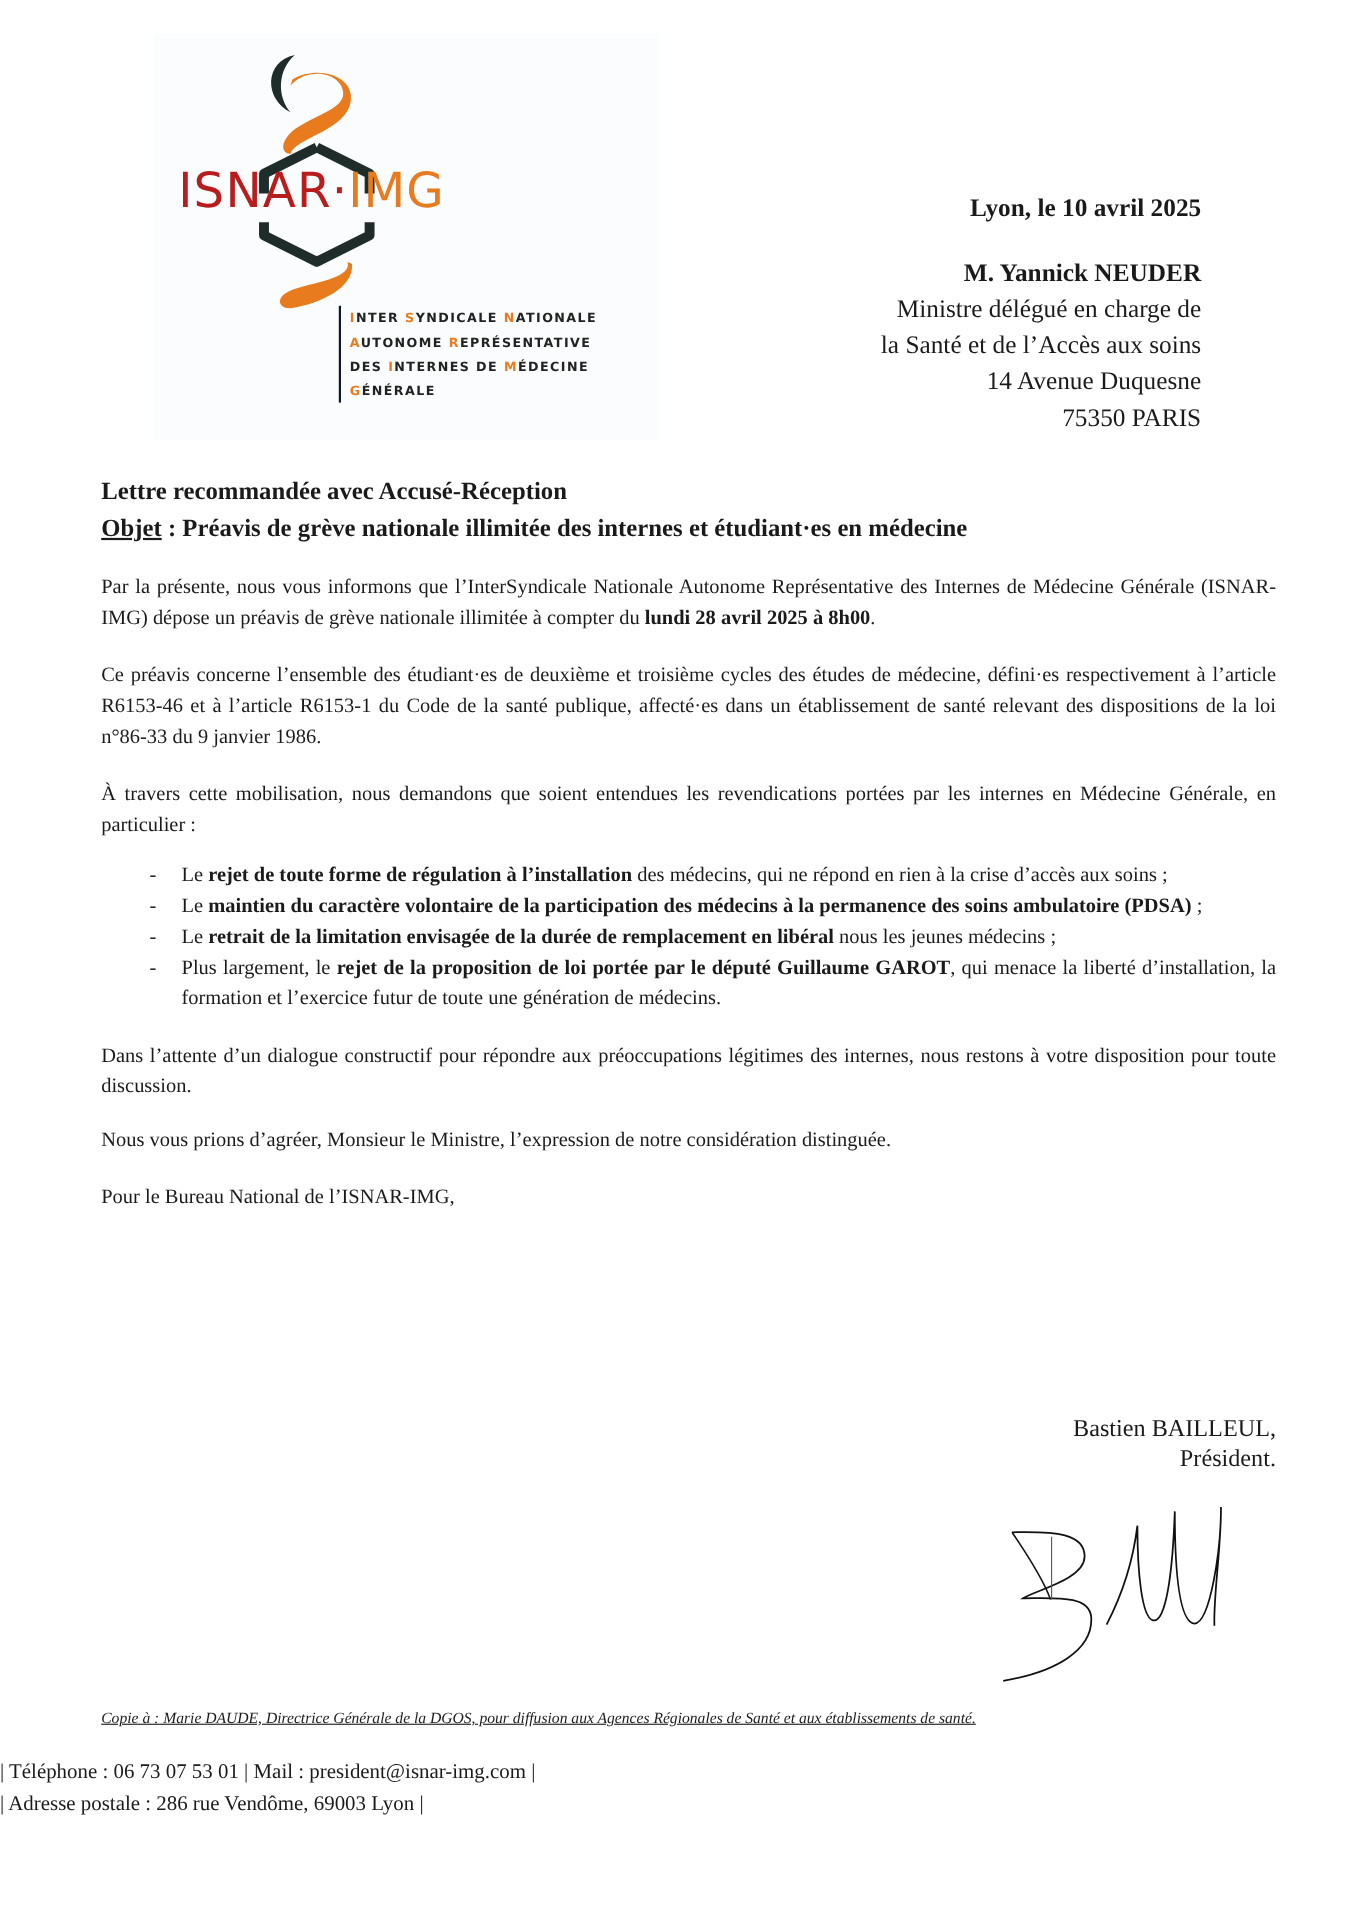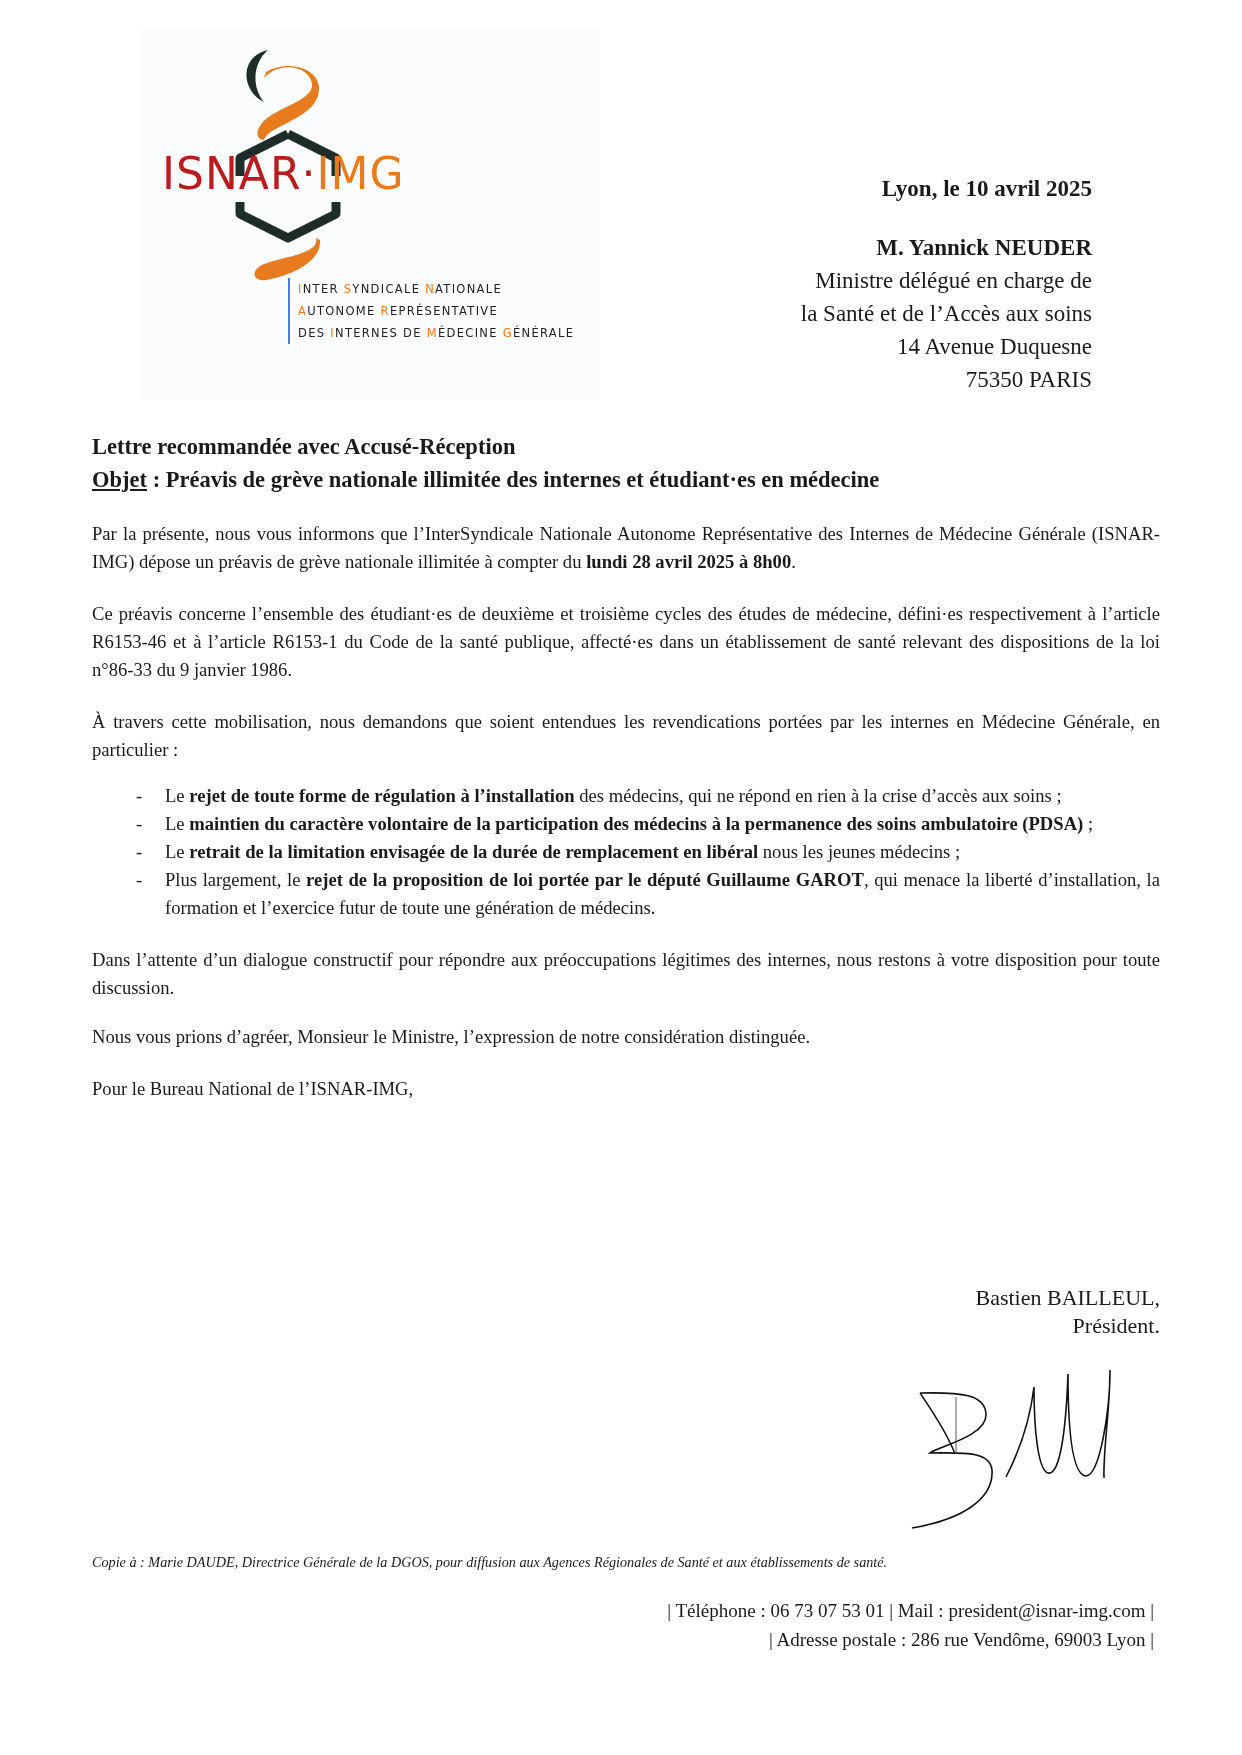--- a/index.html
+++ b/index.html
@@ -7,22 +7,22 @@
          font-family: "Liberation Serif", "DejaVu Serif", serif; color: #1a1a1a; }
   .page { position: absolute; left: 0; top: 0; width: 1242px; height: 1755px; }
 
   
   .logo { position: absolute; left: 140px; top: 30px; width: 460px; height: 370px; background: #fbfcfd; }
   .logo svg { position: absolute; left: 0; top: 0; }
   .logo-word { position: absolute; left: 22px; top: 118px; font-family: "DejaVu Sans", sans-serif;
                font-size: 44px; letter-spacing: 1px; font-weight: normal; }
   .logo-word .dark { color: #b91c1c; }
   .logo-word .orange { color: #e87b1e; }
-  .logo-sub { position: absolute; left: 148px; top: 248px; border-left: 2px solid #3b82f6; padding-left: 8px;
-              font-family: "DejaVu Sans", sans-serif; font-size: 11.5px; letter-spacing: 1.3px; color: #222; line-height: 22px; }
+  .logo-sub { position: absolute; left: 168px; top: 248px; border-left: 2px solid #0f172a; padding-left: 8px;
+              font-family: "DejaVu Sans", sans-serif; font-size: 11.5px; letter-spacing: 1.3px; color: #222; line-height: 22px; font-weight: bold; }
   .logo-sub .o { color: #e87b1e; }
 
   
   .hdr { position: absolute; right: 150px; top: 172px; text-align: right; font-size: 23px; line-height: 33px; }
   .hdr .date { font-weight: bold; margin-bottom: 26px; }
   .hdr .name { font-weight: bold; }
 
   
   .subject { position: absolute; left: 92px; top: 430px; font-size: 22.5px; font-weight: bold; line-height: 33px; }
   .subject .u { text-decoration: underline; }
@@ -32,22 +32,22 @@
   .body p { margin: 0 0 24px 0; text-align: justify; }
   .body p.tight { margin-bottom: 21px; margin-top: 16px; }
   .body b { font-weight: bold; }
   .body ul { list-style: none; margin: -3px 0 24px 0; padding: 0; }
   .body li { position: relative; padding-left: 73px; text-align: justify; }
   .body li::before { content: "-"; position: absolute; left: 44px; }
 
   .sign { position: absolute; right: 82px; top: 1284px; text-align: right; font-size: 22px; line-height: 28px; }
   .signature { position: absolute; left: 900px; top: 1370px; }
 
-  .copy { position: absolute; left: 92px; top: 1554px; font-size: 14.2px; font-style: italic; }
-  .footer { position: absolute; left: 0; width: 1120px; top: 1596px; text-align: right; font-size: 19px; line-height: 29px; padding-left: 34px; }
+  .copy { position: absolute; left: 92px; top: 1554px; font-size: 14.2px; font-style: italic; text-decoration: underline; }
+  .footer { position: absolute; left: 0; width: 1120px; top: 1596px; text-align: left; font-size: 19px; line-height: 29px; }
 </style>
 </head>
 <body>
 
 <div class="page">
 
   <div class="logo">
     <svg width="460" height="370" viewBox="0 0 460 370">
 
       <path d="M128 20 C100 26 100 60 124 72 C112 58 112 34 128 20 Z" fill="#1f2d2a"></path>

